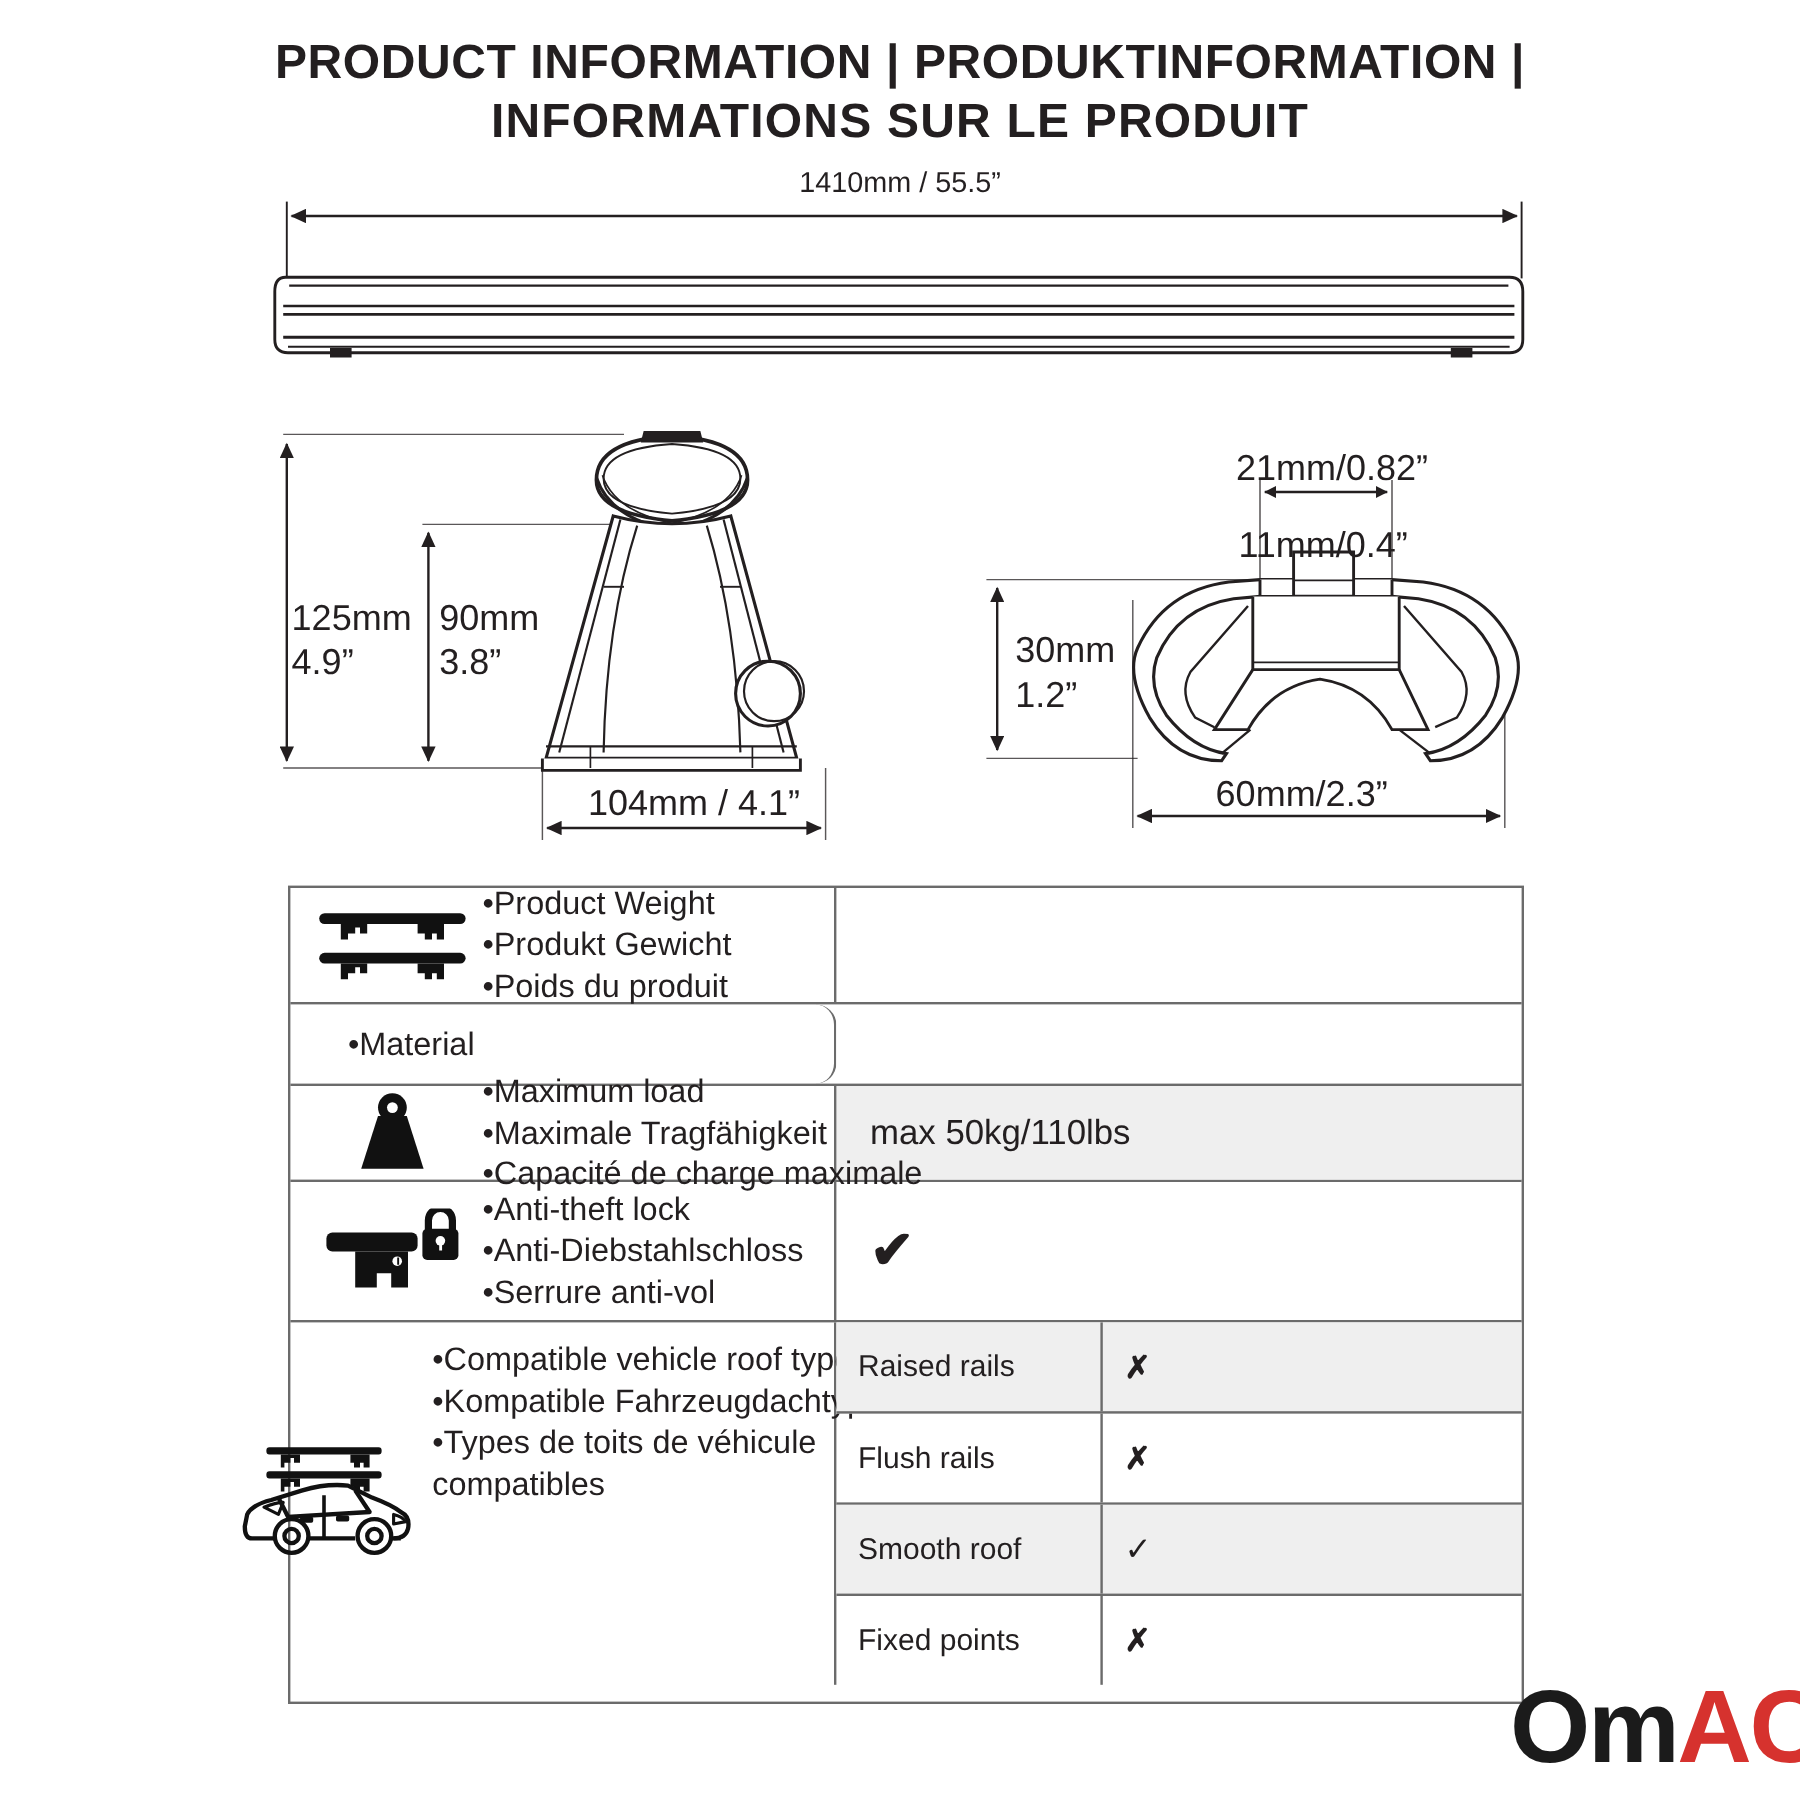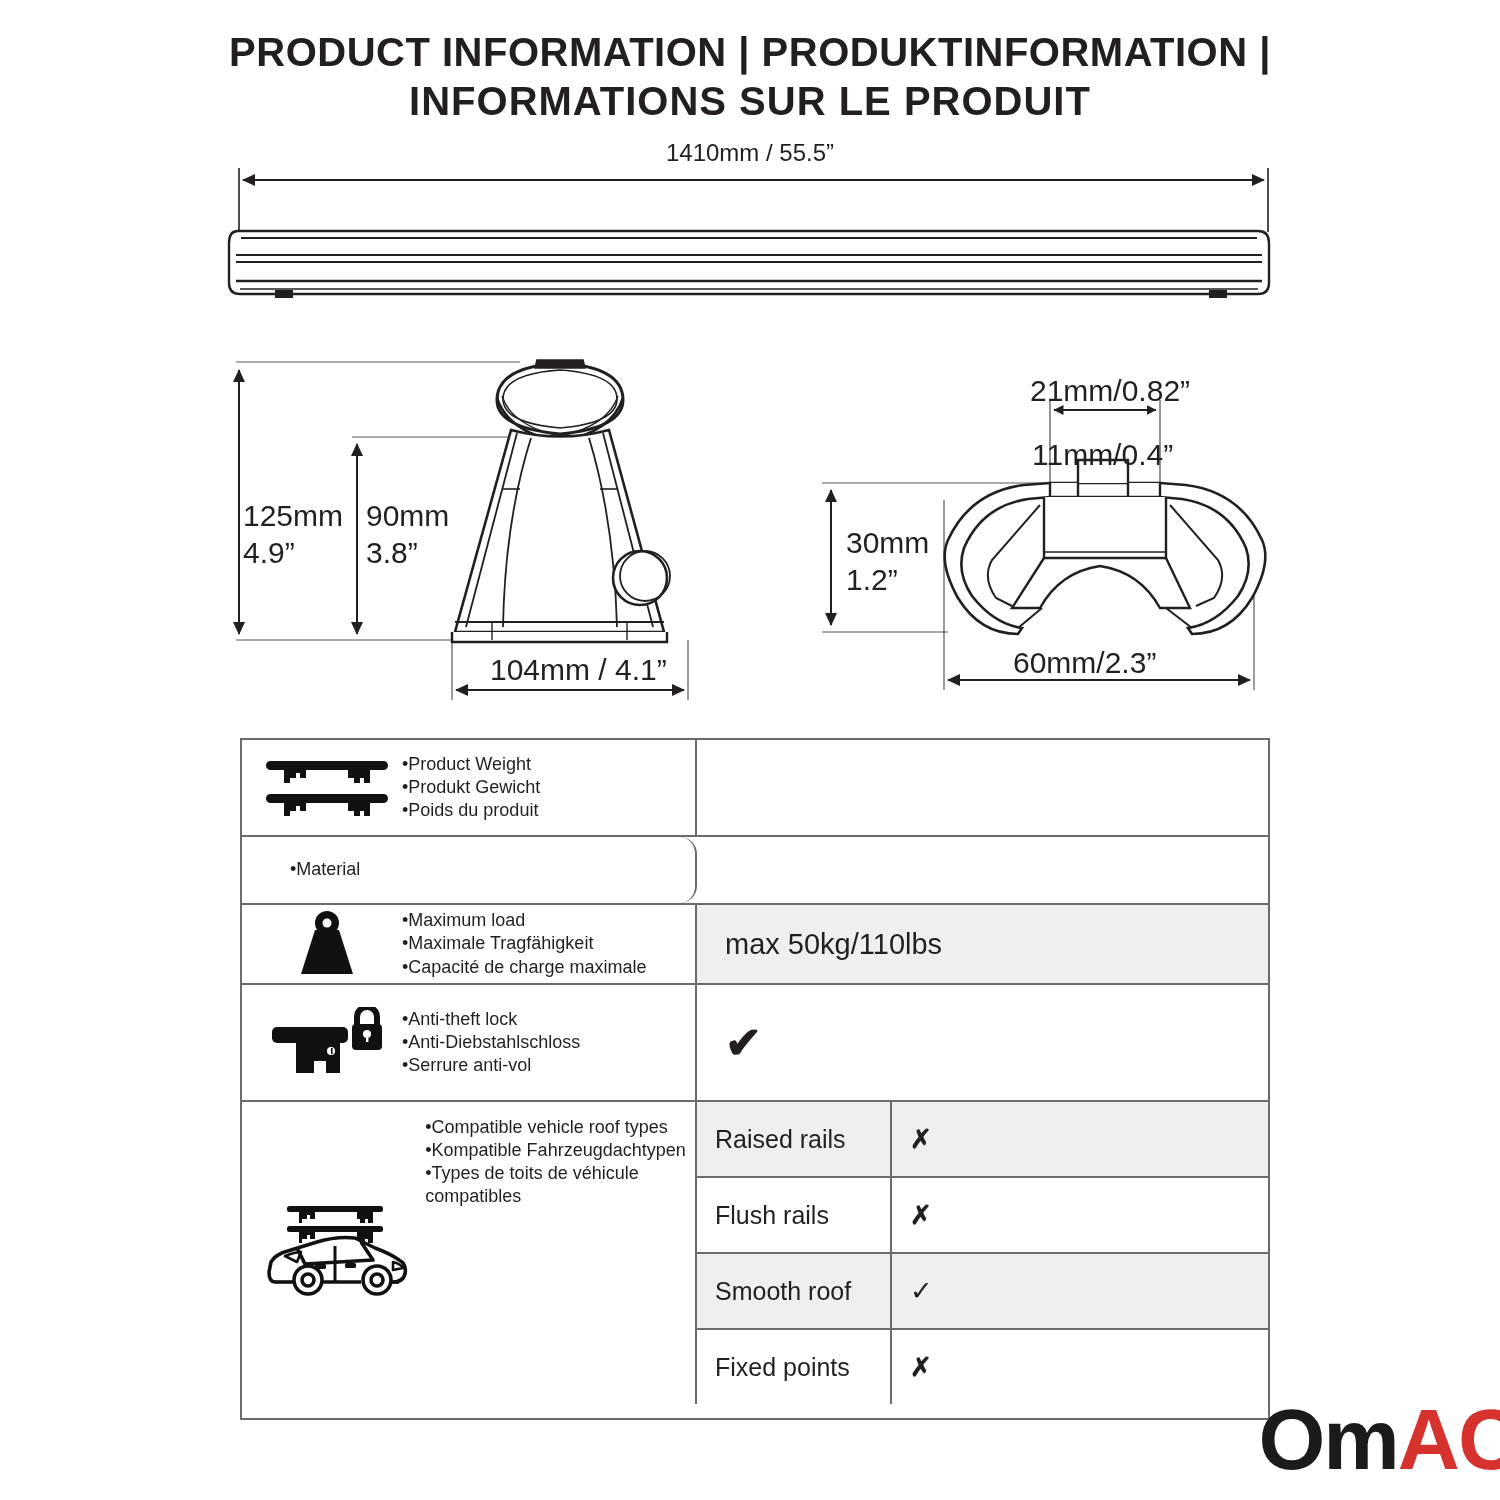--- a/index.html
+++ b/index.html
@@ -65,21 +65,21 @@
     padding:0 6px 0 10px;
     position:relative;
   }
   .tright{
     flex:1;box-sizing:border-box;
     display:flex;align-items:center;
     padding-left:28px;
   }
   .shaded{background:#efefef;}
   .lbl{
-    font-size:18px;line-height:1.28;color:#231f20;white-space:pre;
+    font-size:27px;line-height:1.28;color:#231f20;white-space:pre;
   }
   .val{font-size:29px;color:#231f20;}
   .icowrap{width:150px;display:flex;justify-content:center;align-items:center;flex:0 0 auto;}
 
   
   .r-weight{height:97px;}
   .r-material{height:68px;}
   .r-load{height:80px;}
   .r-lock{height:117px;}
   .r-roof{height:302px;}
@@ -93,21 +93,21 @@
   .roofleft{
     width:455px;box-sizing:border-box;border-right:2px solid #6b6b6b;
     display:flex;flex-direction:row;align-items:center;justify-content:center;
     padding:4px 8px 6px 8px;
   }
   .roofleft .lbl{margin-top:10px;align-self:flex-start;padding-left:6px;}
   .roofright{flex:1;display:flex;flex-direction:column;}
   .subrow{display:flex;flex:1;border-bottom:2px solid #6b6b6b;box-sizing:border-box;}
   .subrow:last-child{border-bottom:none;}
   .subname{
-    width:195px;box-sizing:border-box;border-right:2px solid #6b6b6b;
+    width:222px;box-sizing:border-box;border-right:2px solid #6b6b6b;
     display:flex;align-items:center;padding-left:18px;
     font-size:25px;color:#231f20;
   }
   .subval{flex:1;display:flex;align-items:center;padding-left:18px;font-size:27px;color:#231f20;}
   .mark-yes{font-size:27px;}
   .mark-no{font-size:26px;font-weight:bold;}
 
   
   .logo{
     position:absolute;right:-18px;bottom:18px;

